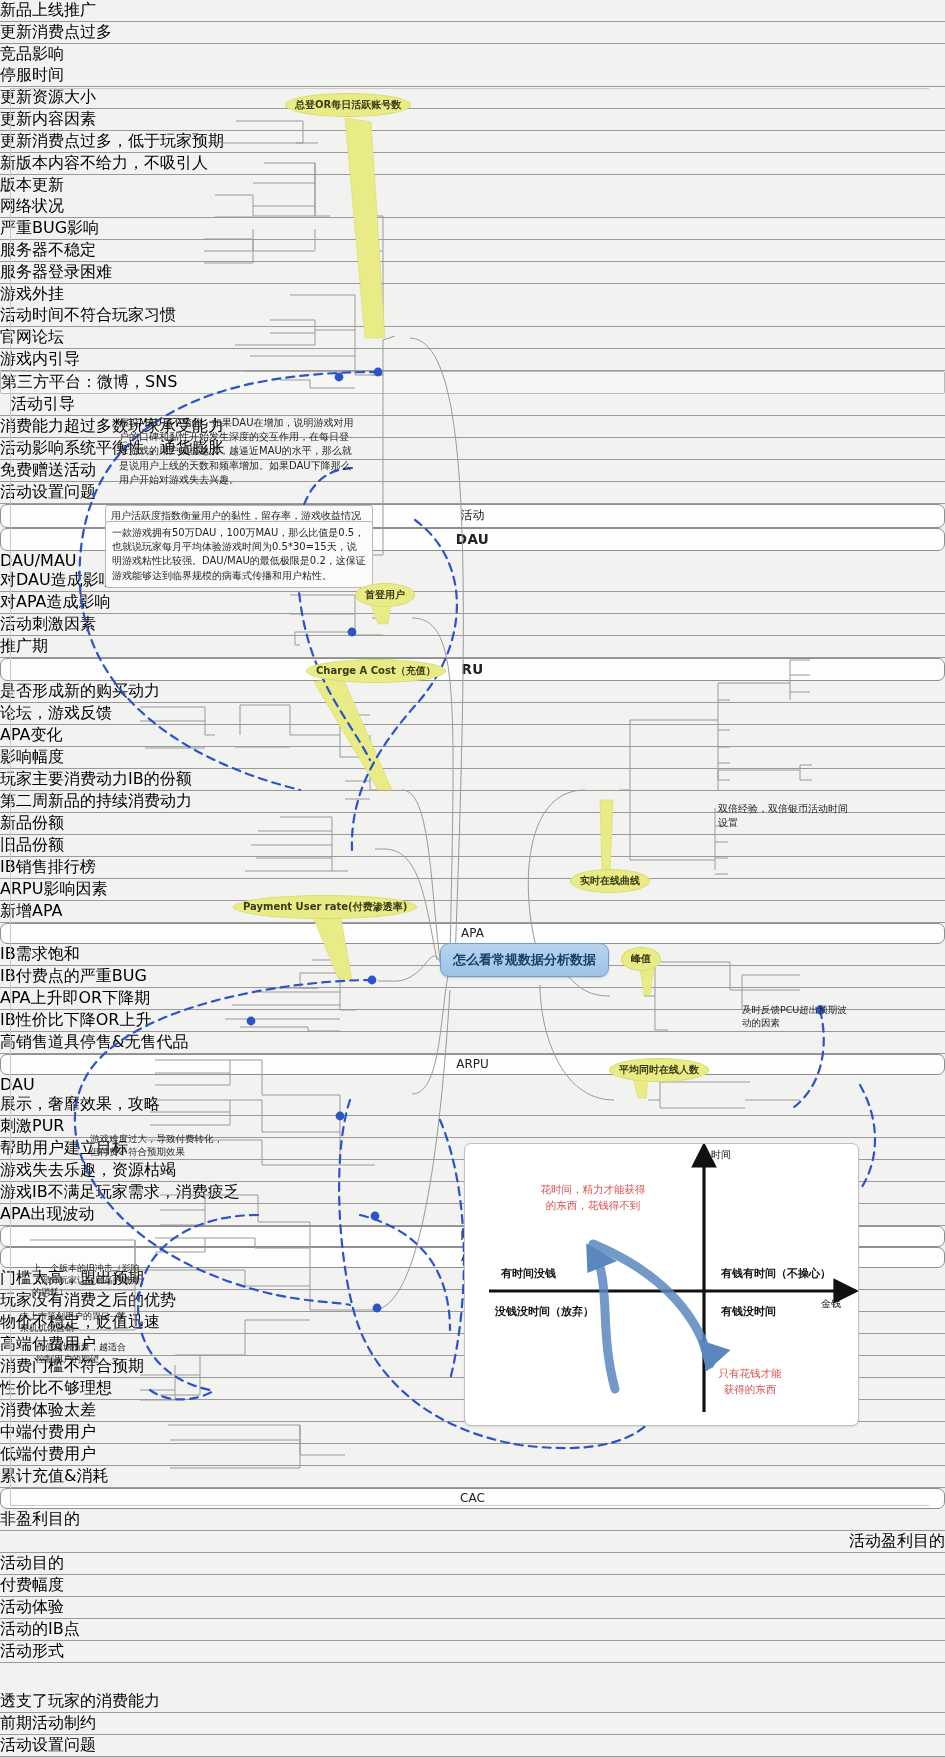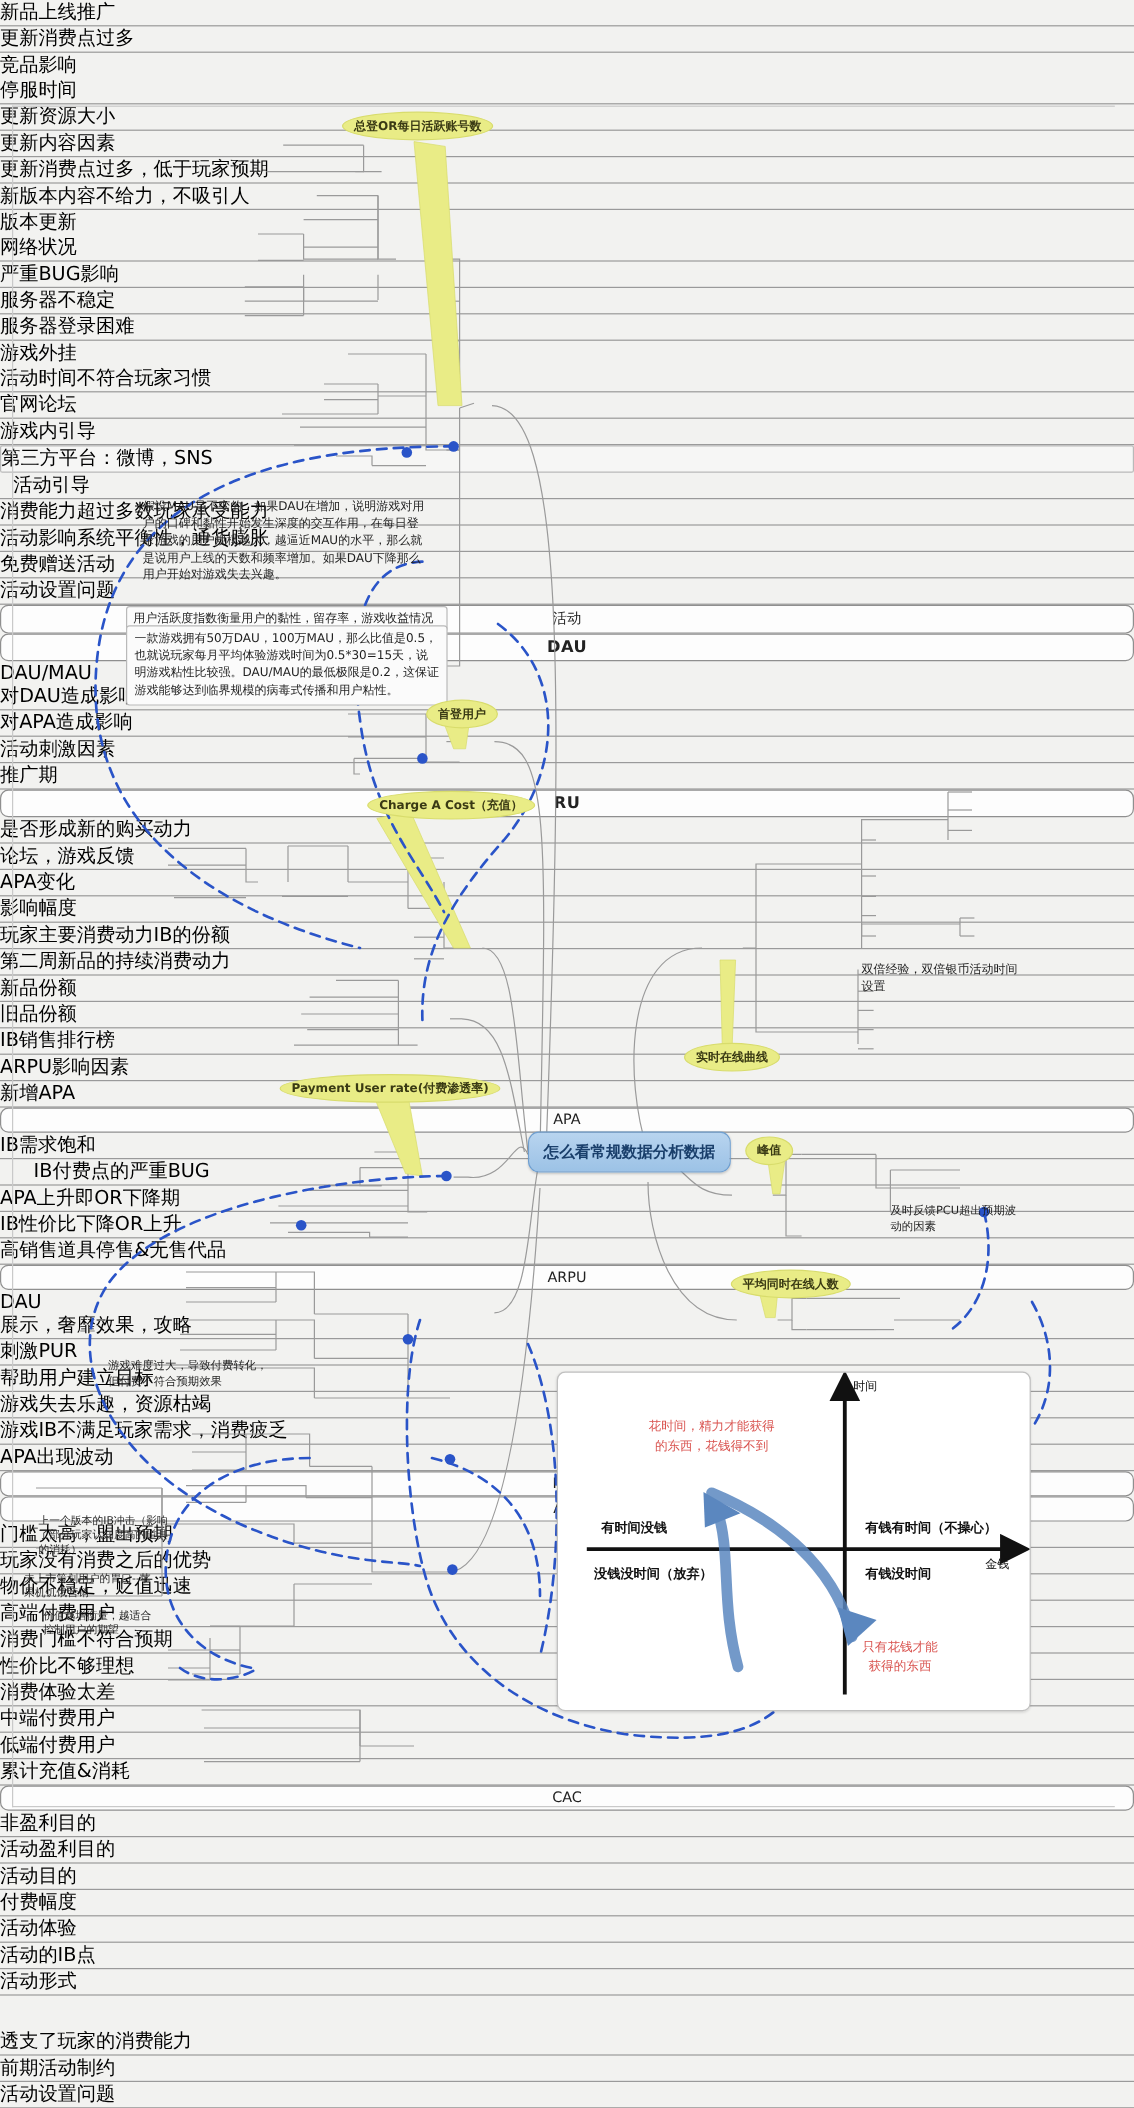--- a/index.html
+++ b/index.html
@@ -391,21 +391,21 @@
   <div class="leaf" style="left:116px;top:755px;">玩家主要消费动力IB的份额</div>
   <div class="leaf" style="left:146px;top:699px;">第二周新品的持续消费动力</div>
   <div class="leaf" style="left:256px;top:699px;">新品份额</div>
   <div class="leaf" style="left:256px;top:741px;">旧品份额</div>
   <div class="leaf" style="left:312px;top:727px;">IB销售排行榜</div>
   <div class="leaf" style="left:276px;top:775px;">ARPU影响因素</div>
   <div class="leaf" style="left:292px;top:793px;">新增APA</div>
   <div class="cap" style="left:376px;top:780px;">APA</div>
 
   <div class="leaf" style="left:262px;top:810px;">IB需求饱和</div>
-  <div class="leaf" style="left:238px;top:824px;padding-left:28px;">IB付费点的严重BUG</div>
+  <div class="leaf" style="left:238px;top:824px;">IB付费点的严重BUG</div>
   <div class="leaf" style="left:232px;top:838px;">APA上升即OR下降期</div>
   <div class="leaf" style="left:236px;top:852px;">IB性价比下降OR上升</div>
   <div class="leaf" style="left:215px;top:866px;">高销售道具停售&amp;无售代品</div>
   <div class="cap" style="left:333px;top:839px;">ARPU</div>
 
   <div class="leaf" style="left:312px;top:952px;border-bottom:none;">DAU</div>
   <div class="leaf" style="left:196px;top:966px;">展示，奢靡效果，攻略</div>
   <div class="leaf" style="left:292px;top:981px;">刺激PUR</div>
   <div class="leaf" style="left:200px;top:996px;">帮助用户建立目标</div>
   <div class="leaf" style="left:196px;top:1010px;">游戏失去乐趣，资源枯竭</div>
@@ -423,21 +423,21 @@
   <div class="leaf" style="left:142px;top:1107px;">性价比不够理想</div>
   <div class="leaf" style="left:142px;top:1121px;">消费体验太差</div>
   <div class="leaf" style="left:234px;top:1088px;">中端付费用户</div>
 
   <div class="note plain" style="left:84px;top:1128px;width:150px;font-size:9.5px;line-height:1.4;">游戏难度过大，导致付费转化，但付费不符合预期效果</div>
   <div class="leaf" style="left:234px;top:1132px;">低端付费用户</div>
   <div class="leaf" style="left:282px;top:1103px;">累计充值&amp;消耗</div>
   <div class="cap" style="left:375px;top:1082px;">CAC</div>
 
   <div class="leaf" style="left:212px;top:1187px;">非盈利目的</div>
-  <div class="leaf" style="left:228px;top:1218px;">活动盈利目的</div>
+  <div class="leaf" style="left:228px;top:1218px;text-align:right;">活动盈利目的</div>
   <div class="leaf" style="left:300px;top:1212px;">活动目的</div>
 
   <div class="leaf" style="left:98px;top:1226px;">付费幅度</div>
   <div class="leaf" style="left:98px;top:1242px;">活动体验</div>
   <div class="leaf" style="left:98px;top:1258px;">活动的IB点</div>
   <div class="leaf" style="left:50px;top:1240px;">活动形式</div>
 
   <div class="note plain" style="left:26px;top:1258px;width:120px;font-size:9px;line-height:1.35;">上一个版本的IB冲击（影响了部分玩家认知度高的道具的消耗）</div>
   <div class="leaf" style="left:152px;top:1283px;margin-top:28px;">透支了玩家的消费能力</div>
   <div class="note plain" style="left:14px;top:1306px;width:125px;font-size:9px;line-height:1.35;">未上市策划用户的胃口--苹果机饥饿营销</div>

